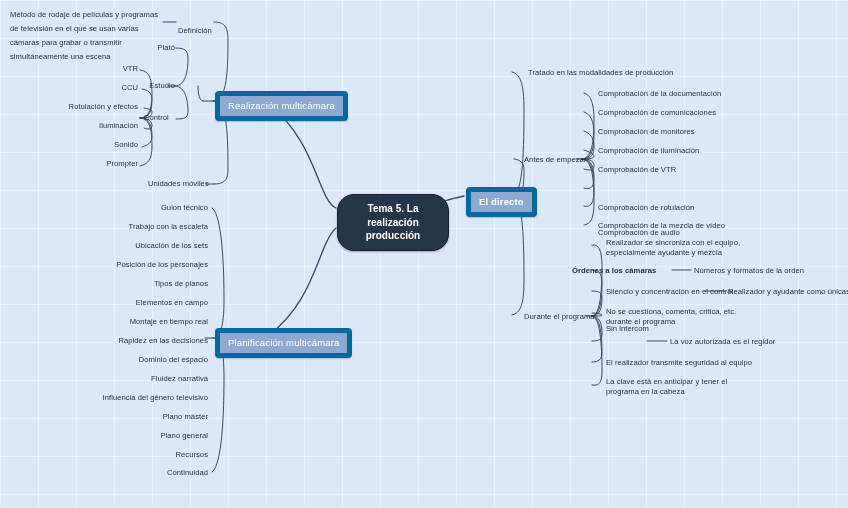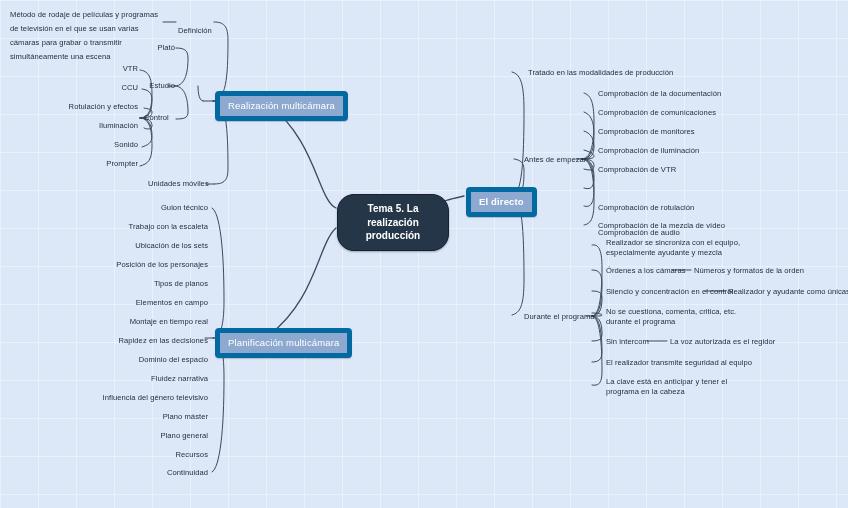--- a/index.html
+++ b/index.html
@@ -181,26 +181,26 @@
 <div class="node txt l" style="left:598px;top:146px;">Comprobación de iluminación</div>
 <div class="node txt l" style="left:598px;top:165px;">Comprobación de VTR</div>
 <div class="node txt l" style="left:598px;top:184px;margin-top:44px;">Comprobación de audio</div>
 <div class="node txt l" style="left:598px;top:203px;">Comprobación de rotulación</div>
 <div class="node txt l" style="left:598px;top:221px;">Comprobación de la mezcla de vídeo</div>
 
 <div class="node txt l" style="left:524px;top:312px;">Durante el programa</div>
 
 <div class="node txt l wrap" style="left:606px;top:238px;width:152px;">Realizador se sincroniza con el equipo, especialmente ayudante y mezcla</div>
 
-<div class="node txt l" style="left:606px;top:266px;">Órdenes a los cámaras</div>
+<div class="node txt l" style="left:572px;top:266px;font-weight:bold;">Órdenes a los cámaras</div>
 <div class="node txt l" style="left:694px;top:266px;">Números y formatos de la orden</div>
 
 <div class="node txt l" style="left:606px;top:287px;">Silencio y concentración en el control</div>
 <div class="node txt l" style="left:728px;top:287px;">Realizador y ayudante como únicas voces</div>
 
 <div class="node txt l wrap" style="left:606px;top:307px;width:150px;">No se cuestiona, comenta, critica, etc. durante el programa</div>
 
-<div class="node txt l" style="left:606px;top:337px;">Sin intercom</div>
+<div class="node txt l" style="left:606px;top:324px;">Sin intercom</div>
 <div class="node txt l" style="left:670px;top:337px;">La voz autorizada es el regidor</div>
 
 <div class="node txt l" style="left:606px;top:358px;">El realizador transmite seguridad al equipo</div>
 
 <div class="node txt l wrap" style="left:606px;top:377px;width:152px;">La clave está en anticipar y tener el programa en la cabeza</div>
 
 </body></html>

